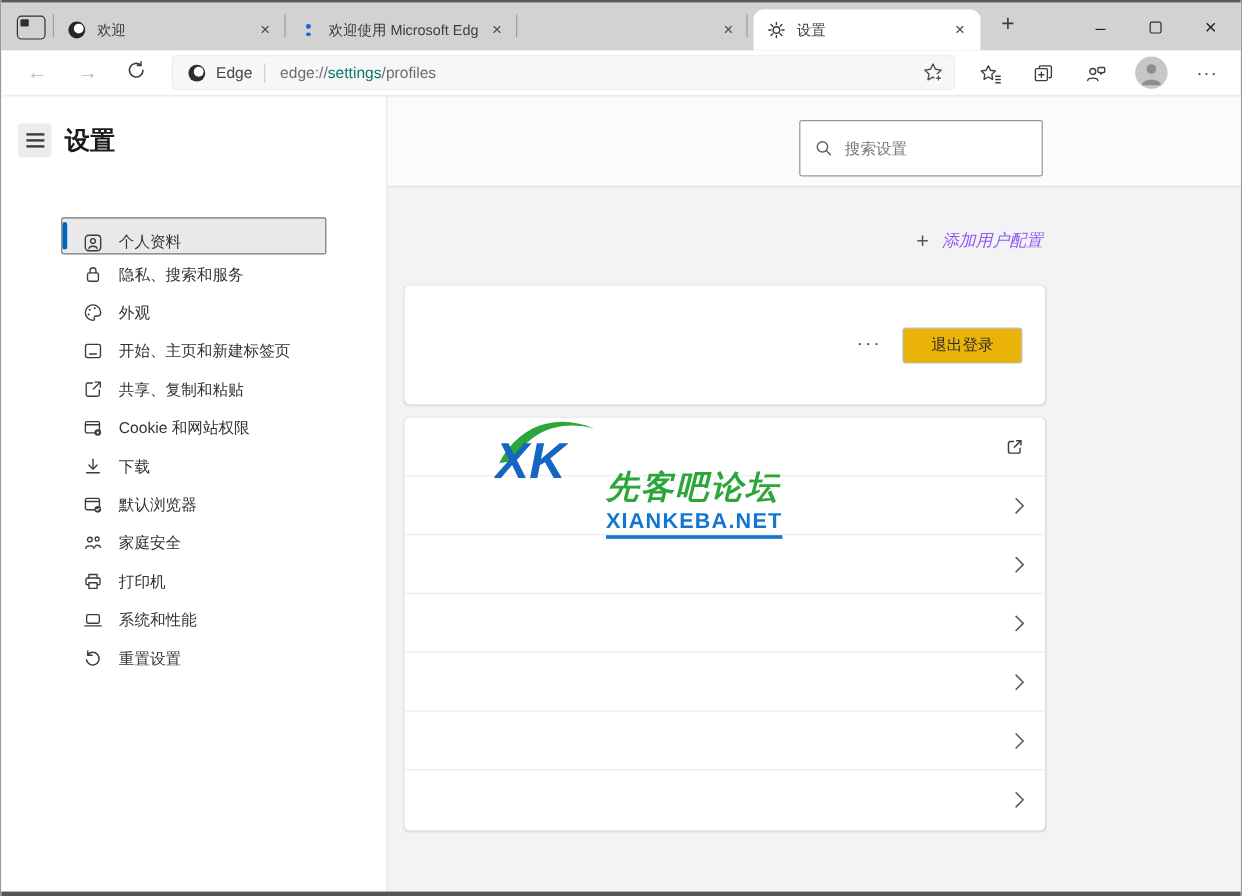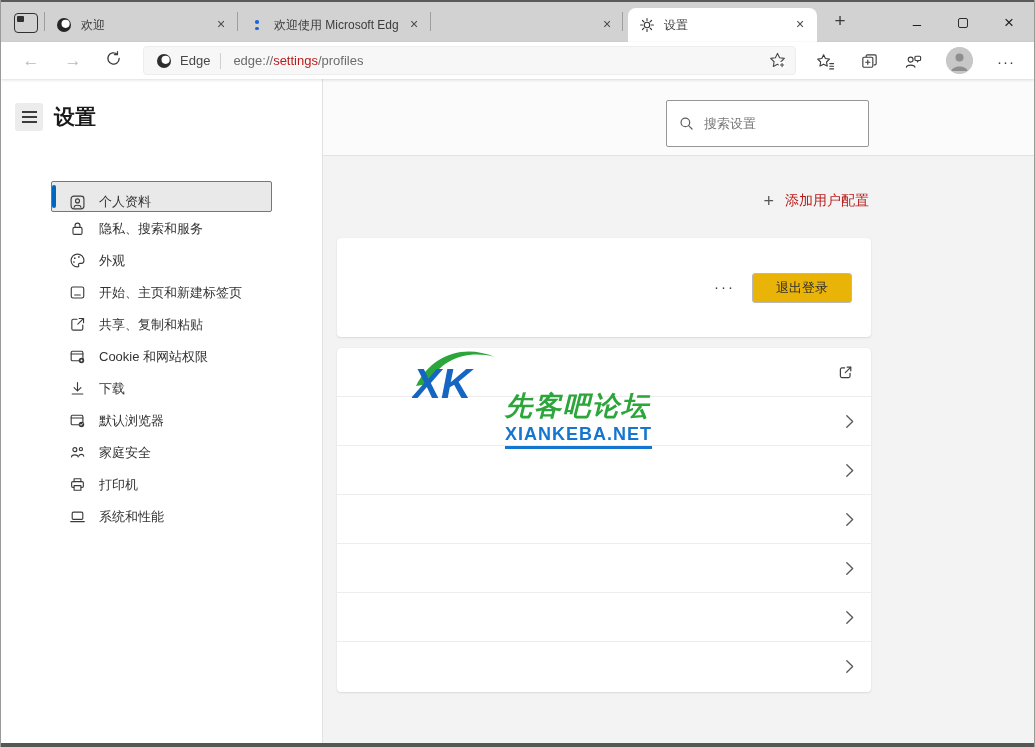--- a/index.html
+++ b/index.html
@@ -30,21 +30,21 @@
   .bluedots i { width:3.5px; height:3.5px; background:#1b66d6; border-radius:50%; }
 
   
   .toolbar { position:absolute; top:42px; left:0; right:0; height:37px; background:#fff; box-shadow:0 1px 3px rgba(0,0,0,.14); z-index:3; }
   .navbtn { position:absolute; top:6px; width:26px; height:26px; text-align:center; line-height:25px; font-size:17px; }
   .dis { color:#b9b9b9; }
   .urlbar { position:absolute; left:142px; top:4px; width:653px; height:29px; background:#f7f7f7; border:1px solid #ededed; border-radius:4px; display:flex; align-items:center; padding:0 8px 0 12px; }
   .urlbar .edgechip { font-size:13px; color:#474747; margin:0 10px 0 8px; }
   .urlbar .chipsep { width:1px; height:16px; background:#cfcfcf; margin-right:12px; }
   .urltext { font-size:13px; color:#6c6c6c; flex:1; white-space:nowrap; overflow:hidden; }
-  .urltext .host { color:#b91c1c; }
+  .urltext .host { color:#0f766e; }
   .tico { position:absolute; top:7px; width:24px; height:24px; display:flex; align-items:center; justify-content:center; }
   .avatar { position:absolute; top:5px; width:27px; height:27px; border-radius:50%; background:#cdcdcd; overflow:hidden; }
   .more3 { font-size:15px; letter-spacing:1px; color:#3c3c3c; }
 
   
   .app { position:absolute; top:79px; left:0; right:0; bottom:4px; }
   .bottomstrip { position:absolute; left:0; right:0; bottom:0; height:4px; background:#565656; }
 
   
   .sidebar { position:absolute; left:0; top:0; bottom:0; width:322px; background:#fff; border-right:1px solid #e1e1e1; }
@@ -59,21 +59,21 @@
   .nav-item.sel::before { content:""; position:absolute; left:0; top:3px; bottom:3px; width:4px; background:#0067c0; border-radius:2px; }
 
   
   .main { position:absolute; left:322px; right:0; top:0; bottom:0; background:#f3f3f3; }
   .topband { position:absolute; left:0; right:0; top:0; height:77px; background:#fbfbfb; border-bottom:1px solid #e2e2e2; }
   .searchbox { position:absolute; right:165px; top:21px; width:203px; height:47px; background:#fff; border:1px solid #969696; border-radius:2px; display:flex; align-items:center; padding:0 8px 0 12px; }
   .searchbox input { border:0; outline:0; background:transparent; font-size:13px; color:#333; width:100%; margin-left:10px; font-family:inherit; }
   .searchbox input::placeholder { color:#767676; }
   .addprofile { position:absolute; right:165px; top:110px; height:24px; display:flex; align-items:center; gap:11px; }
   .addprofile .plus { font-size:18px; color:#565656; font-weight:normal; line-height:18px; }
-  .addprofile .lbl { font-size:14px; color:#b91c1c; }
+  .addprofile .lbl { font-size:14px; color:#8b5cf6;font-style:italic; }
   .card { position:absolute; left:14px; width:534px; background:#fff; border-radius:4px; box-shadow:0 1px 2px rgba(0,0,0,.10), 0 0 1px rgba(0,0,0,.08); }
   .card.profile { top:159px; height:99px; }
   .card.links { top:269px; height:344px; }
   .cardmore { position:absolute; right:136px; top:40px; font-size:15px; letter-spacing:2px; color:#3c3c3c; }
   .signout { position:absolute; right:19px; top:35px; width:100px; height:30px; background:#eab308; border:1px solid #b9b9b9; border-radius:3px; font-size:13px; color:#2e2e2e; display:flex; align-items:center; justify-content:center; font-family:inherit; }
   .lrow { height:49px; display:flex; align-items:center; justify-content:flex-end; padding-right:17px; border-bottom:1px solid #ededed; }
   .lrow:last-child { border-bottom:0; }
 
   
   .watermark { position:absolute; left:411px; top:344px; z-index:10; display:flex; align-items:flex-start; gap:7px; }
@@ -333,20 +333,29 @@
       <div class="nav-item">
         <span class="nicon">
           <svg viewBox="0 0 18 18" width="17" height="17" fill="none" stroke="#3b3b3b" stroke-width="1.2" stroke-linecap="round" stroke-linejoin="round">
               <rect x="3.4" y="4.4" width="11.2" height="7.6" rx="1.2"></rect>
               <path d="M1.8 14.4h14.4"></path>
             </svg>
         </span>
         <span>系统和性能</span>
       </div>
 
+      <div class="nav-item">
+        <span class="nicon">
+          <svg viewBox="0 0 18 18" width="17" height="17" fill="none" stroke="#3b3b3b" stroke-width="1.3" stroke-linecap="round" stroke-linejoin="round">
+              <path d="M4.2 6.2a5.6 5.6 0 1 1-.9 4.4"></path>
+              <path d="M4.4 2.6v3.8h3.8"></path>
+            </svg>
+        </span>
+        <span>重置设置</span>
+      </div>
 
     </div>
   </div>
 
   <div class="main">
     <div class="topband">
       <div class="searchbox">
         <span>
           <svg viewBox="0 0 16 16" width="15" height="15" fill="none" stroke="#5f5f5f" stroke-width="1.3" stroke-linecap="round">
               <circle cx="6.8" cy="6.8" r="4.6"></circle>

